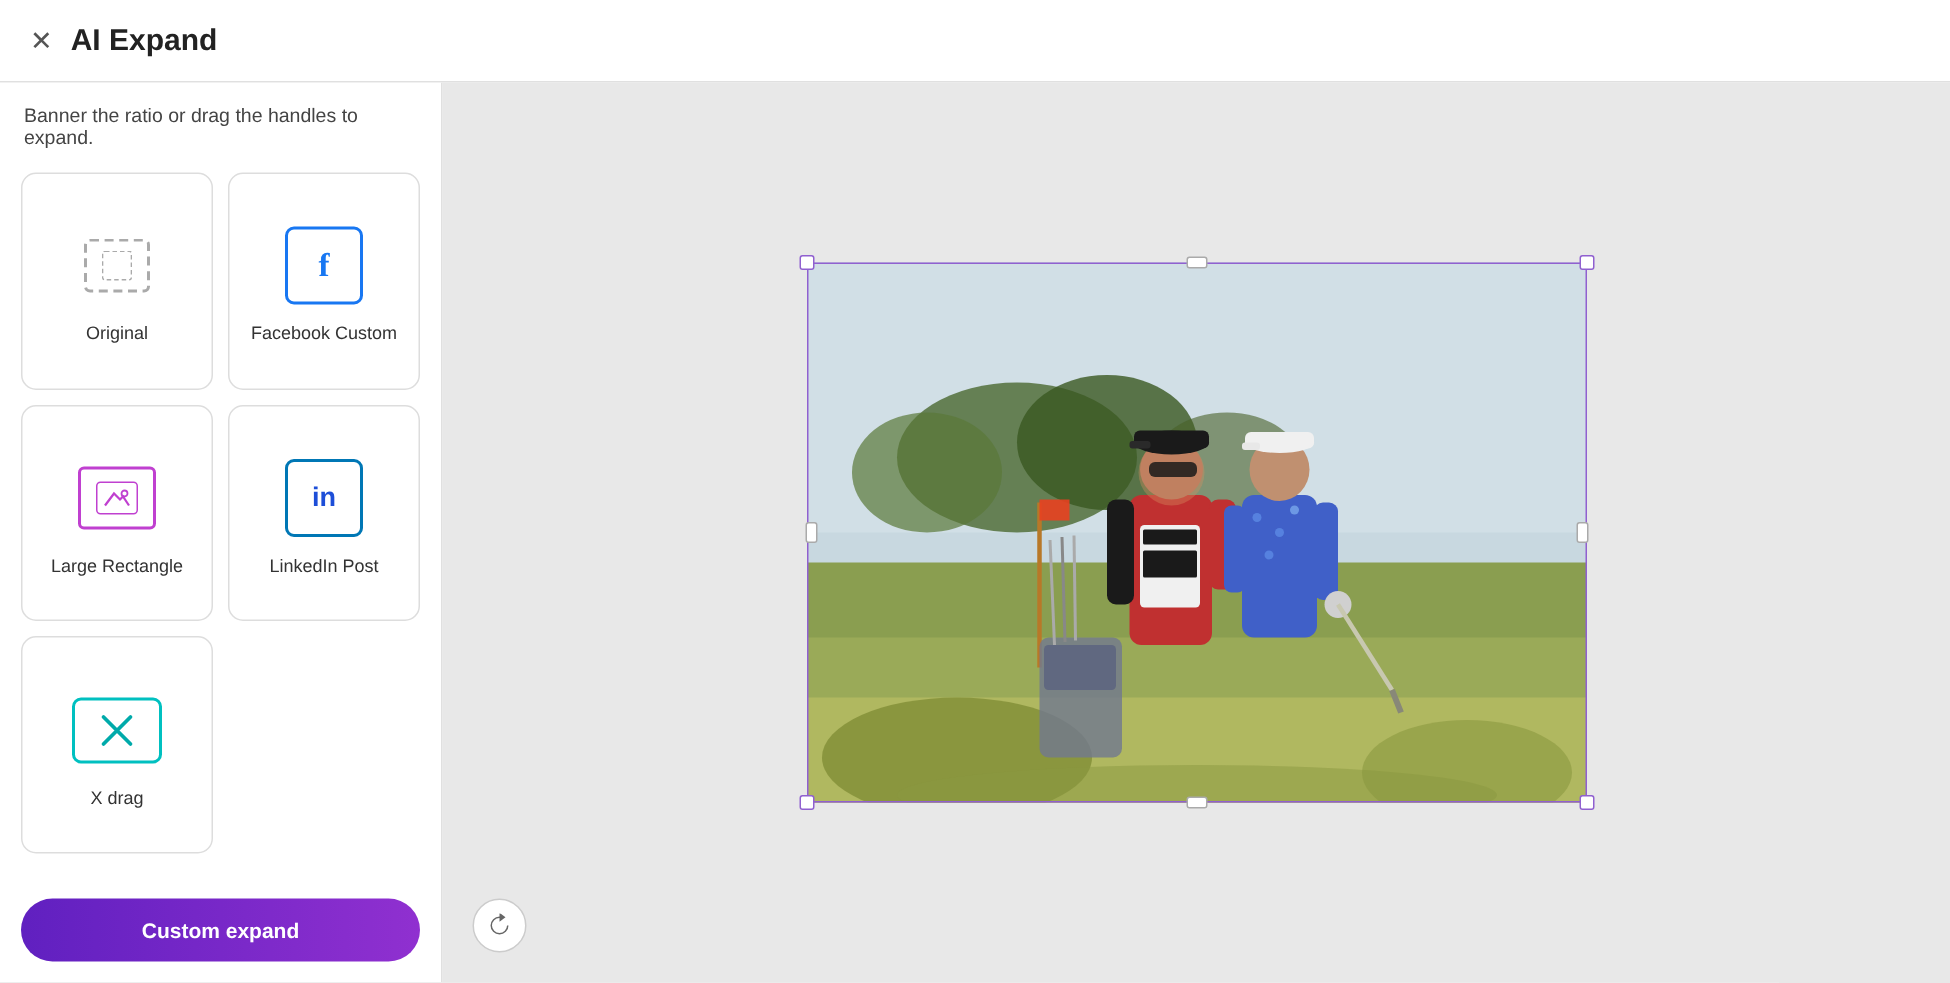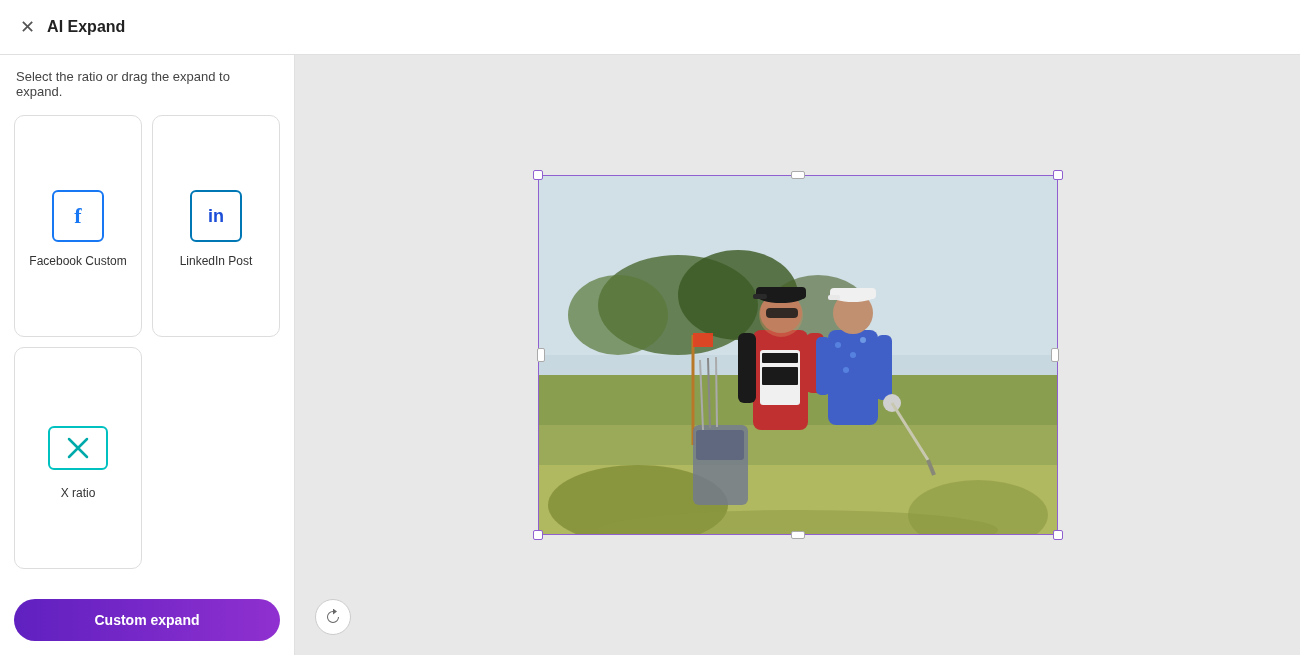--- a/index.html
+++ b/index.html
@@ -29,21 +29,21 @@
       align-items: center;
       gap: 12px;
     }
     .close-icon {
       cursor: pointer;
       color: #555;
       font-size: 18px;
       line-height: 1;
     }
     .header-title {
-      font-size: 16px;
+      font-size: 20px;
       font-weight: 600;
       color: #222;
     }
     .apply-button {
       background: linear-gradient(135deg, #c040d0, #8b20e0);
       color: #fff;
       border: none;
       border-radius: 24px;
       padding: 10px 28px;
       font-size: 15px;
@@ -381,52 +381,71 @@
 <div class="header">
   <div class="header-left">
     <span class="close-icon">✕</span>
     <span class="header-title">AI Expand</span>
   </div>
 </div>
 
 <div class="main">
 
   <div class="sidebar">
-    <div class="sidebar-hint">Select the ratio or drag the expand to expand.</div>
+    <div class="sidebar-hint">Banner the ratio or drag the handles to expand.</div>
 
     <div class="sidebar-grid">
 
+      <div class="ratio-card">
+        <div class="icon-box">
+          <div class="original-icon"></div>
+        </div>
+        <span class="ratio-card-label">Original</span>
+      </div>
 
 
 
       <div class="ratio-card">
         <div class="icon-box">
           <div class="facebook-icon">f</div>
         </div>
         <span class="ratio-card-label">Facebook Custom</span>
       </div>
 
 
+      <div class="ratio-card">
+        <div class="icon-box">
+          <div class="large-rect-icon">
+            <div class="large-rect-inner">
+              <svg class="mountain-svg" viewBox="0 0 20 14">
+                <polyline points="2,12 8,4 12,8 14,6 18,12" fill="none" stroke="#c040d0" stroke-width="1.5"></polyline>
+                <circle cx="15" cy="4" r="2" fill="none" stroke="#c040d0" stroke-width="1.2"></circle>
+              </svg>
+            </div>
+          </div>
+        </div>
+        <span class="ratio-card-label">Large Rectangle</span>
+      </div>
 
       <div class="ratio-card">
         <div class="icon-box">
           <div class="linkedin-icon">in</div>
         </div>
         <span class="ratio-card-label">LinkedIn Post</span>
       </div>
 
       <div class="ratio-card">
         <div class="icon-box">
           <div class="xpost-icon">
             <svg width="22" height="22" viewBox="0 0 22 22">
               <path d="M2 2 L20 20 M20 2 L2 20" stroke="#00aaaa" stroke-width="2.5" stroke-linecap="round"></path>
             </svg>
           </div>
         </div>
-        <span class="ratio-card-label">X ratio</span>
+        <span class="ratio-card-label">X drag</span>
       </div>
 
     </div>
 
     <button class="custom-expand-btn">Custom expand</button>
   </div>
 
   <div class="canvas-area">
 
     <button class="reset-btn" title="Reset">

